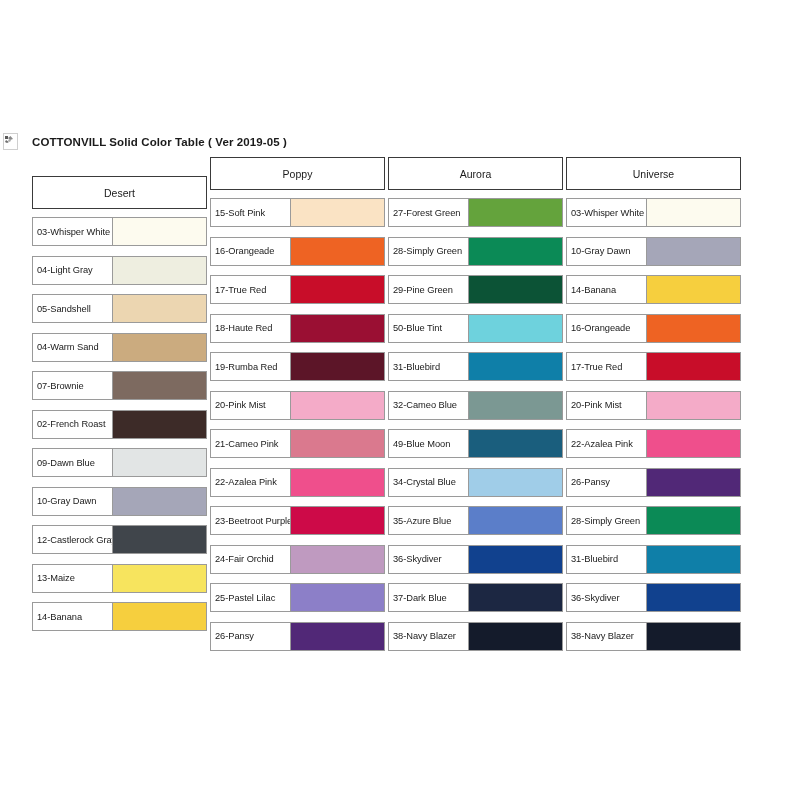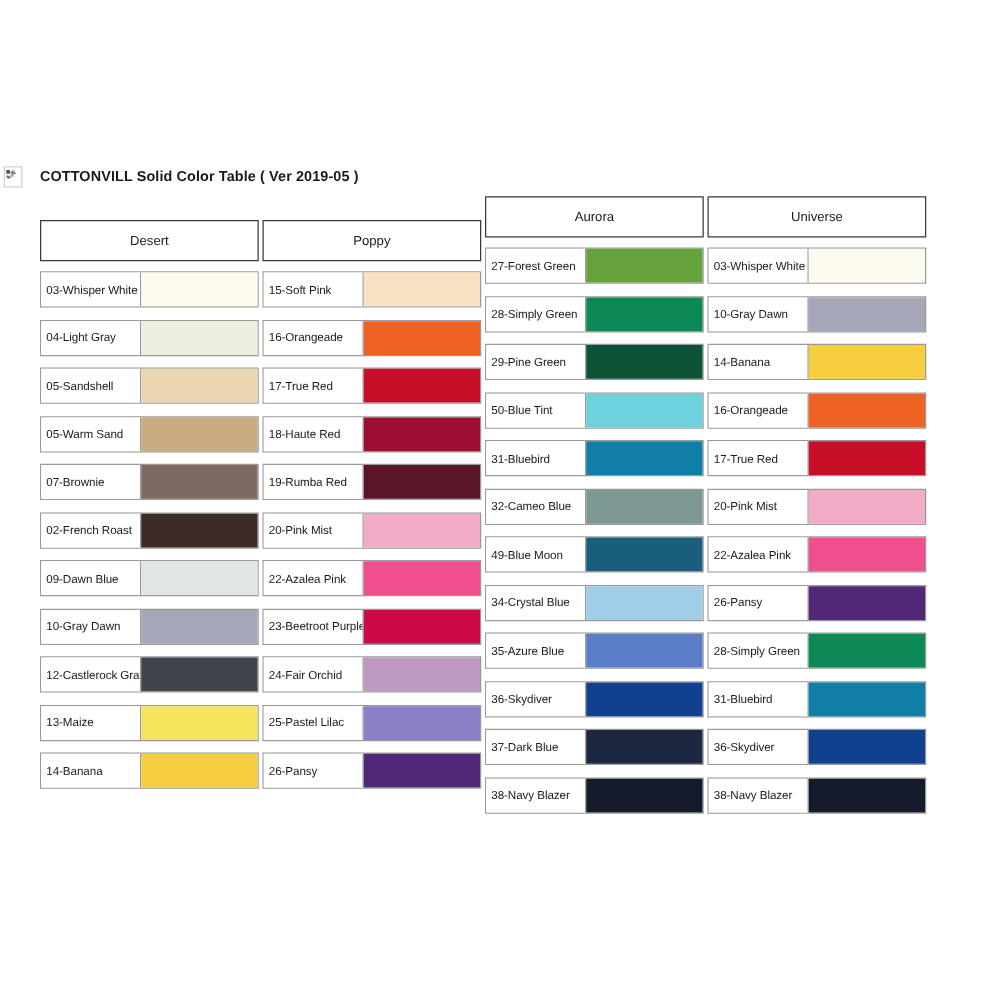--- a/index.html
+++ b/index.html
@@ -140,21 +140,21 @@
           <div class="swatch" style="background: rgb(238, 238, 224);"></div>
         </div>
         <div class="color-row">
           <div class="row-label">
             <span class="row-label-text">05-Sandshell</span>
           </div>
           <div class="swatch" style="background: rgb(236, 214, 177);"></div>
         </div>
         <div class="color-row">
           <div class="row-label">
-            <span class="row-label-text">05-Warm Sand</span>
+            <span class="row-label-text">04-Warm Sand</span>
           </div>
           <div class="swatch" style="background: rgb(203, 171, 127);"></div>
         </div>
         <div class="color-row">
           <div class="row-label">
             <span class="row-label-text">07-Brownie</span>
           </div>
           <div class="swatch" style="background: rgb(125, 106, 96);"></div>
         </div>
         <div class="color-row">
@@ -229,20 +229,26 @@
           <div class="swatch" style="background: rgb(92, 21, 40);"></div>
         </div>
         <div class="color-row">
           <div class="row-label">
             <span class="row-label-text">20-Pink Mist</span>
           </div>
           <div class="swatch" style="background: rgb(244, 171, 200);"></div>
         </div>
         <div class="color-row">
           <div class="row-label">
+            <span class="row-label-text">21-Cameo Pink</span>
+          </div>
+          <div class="swatch" style="background: rgb(218, 121, 142);"></div>
+        </div>
+        <div class="color-row">
+          <div class="row-label">
             <span class="row-label-text">22-Azalea Pink</span>
           </div>
           <div class="swatch" style="background: rgb(239, 79, 140);"></div>
         </div>
         <div class="color-row">
           <div class="row-label">
             <span class="row-label-text">23-Beetroot Purple</span>
           </div>
           <div class="swatch" style="background: rgb(205, 10, 72);"></div>
         </div>

